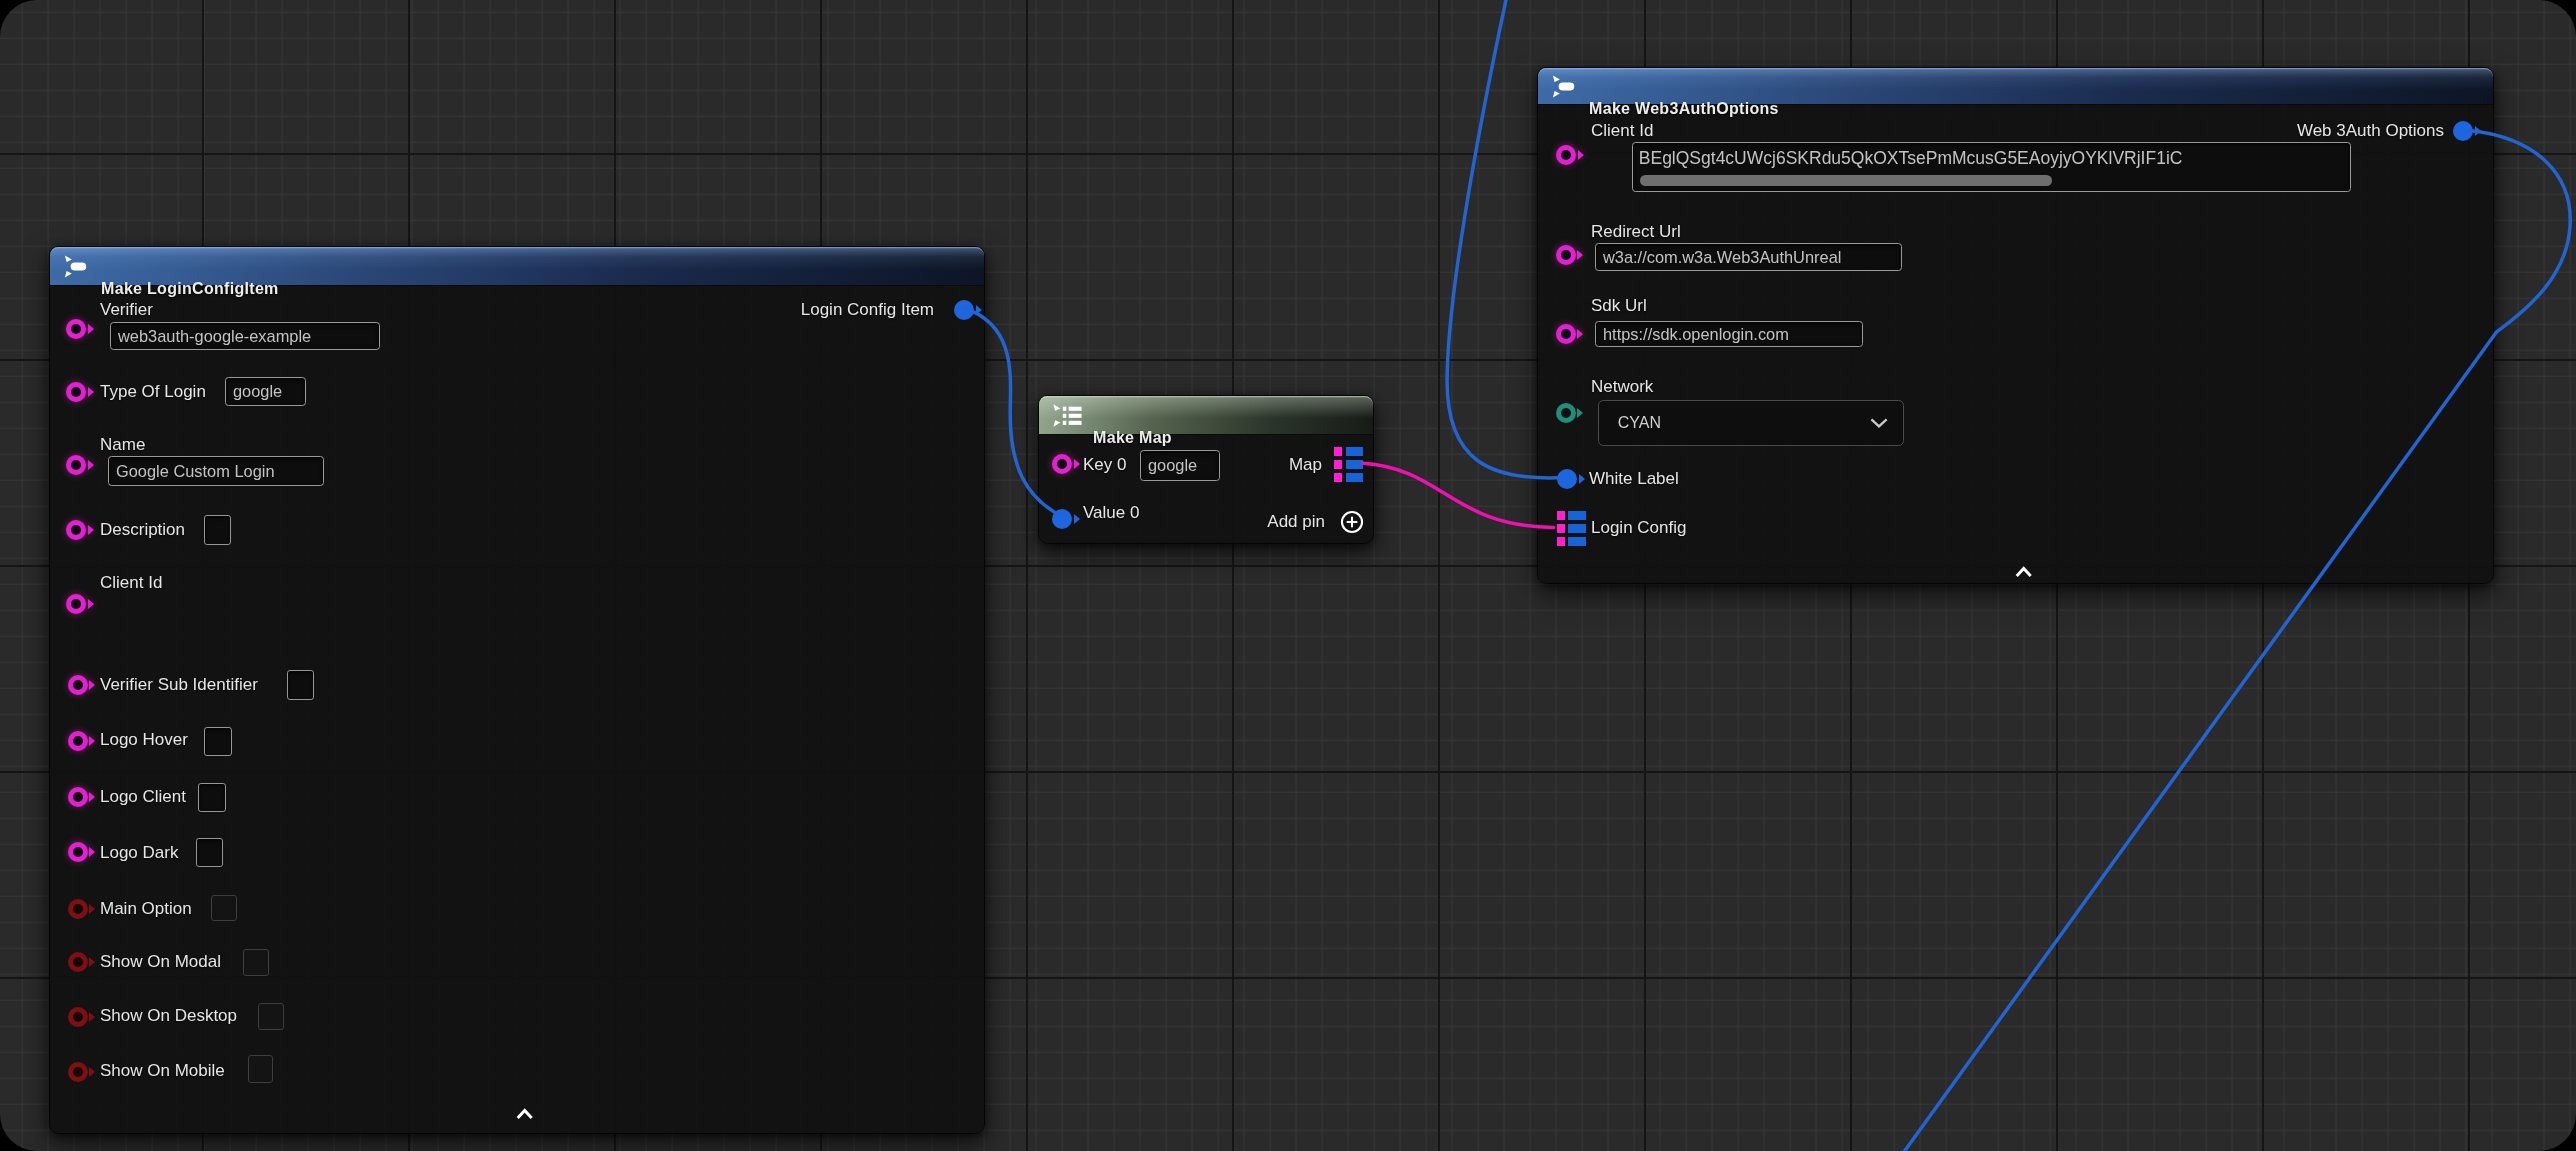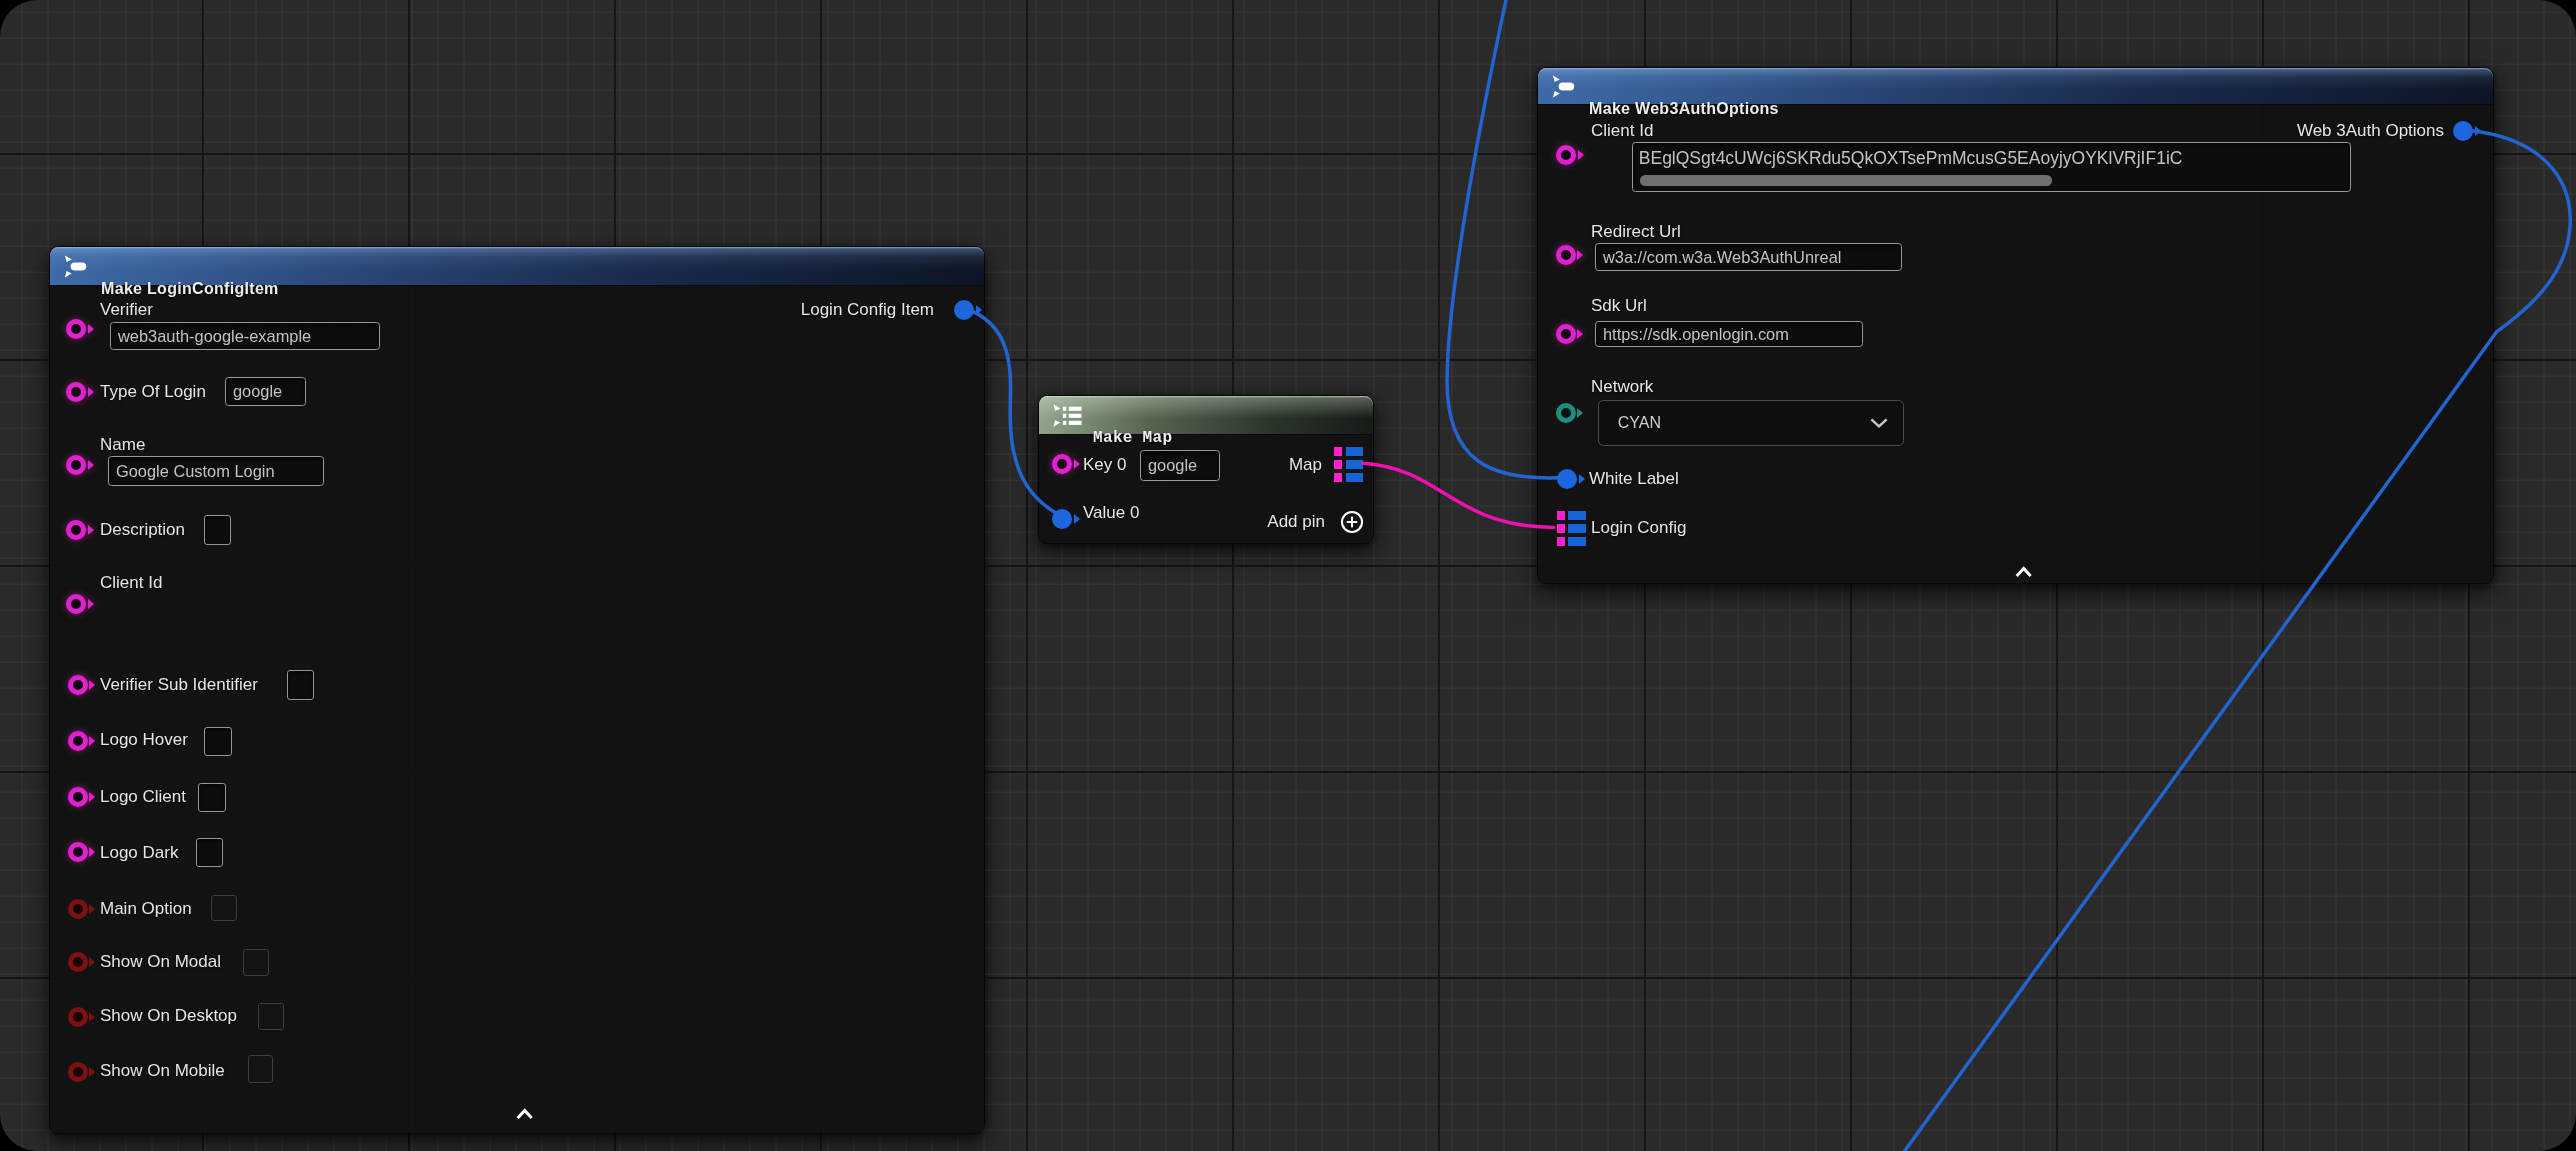--- a/index.html
+++ b/index.html
@@ -39,21 +39,20 @@
     background:
       linear-gradient(180deg,rgba(150,190,240,0.40) 0%,rgba(150,190,240,0.10) 26%,rgba(0,0,0,0) 60%),
       linear-gradient(97deg,#3e6ca9 0%,#2c4a7b 30%,#1a2b4e 62%,#0d1525 100%);
     box-shadow:inset 0 1.2px 0 rgba(160,200,245,0.5);
   }
   .header-green{
     background:
       linear-gradient(180deg,rgba(225,238,220,0.35) 0%,rgba(0,0,0,0) 58%),
       linear-gradient(97deg,#93a78f 0%,#56644f 34%,#2b342a 70%,#161b16 100%);
     box-shadow:inset 0 1.2px 0 rgba(215,230,210,0.55);
-    font-family:Liberation Mono, monospace;
   }
   .node-title{
     color:#ededed;font-size:16px;font-weight:bold;letter-spacing:0.3px;
     text-shadow:0 1.2px 2.3px rgba(0,0,0,0.65);white-space:nowrap;margin-top:46px;
   }
   .hicon{margin:0 9.4px 0 11.7px;flex:0 0 auto;}
 
   
   .lbl{
     position:absolute;height:26px;line-height:26px;color:#e6e6e6;font-size:17px;

